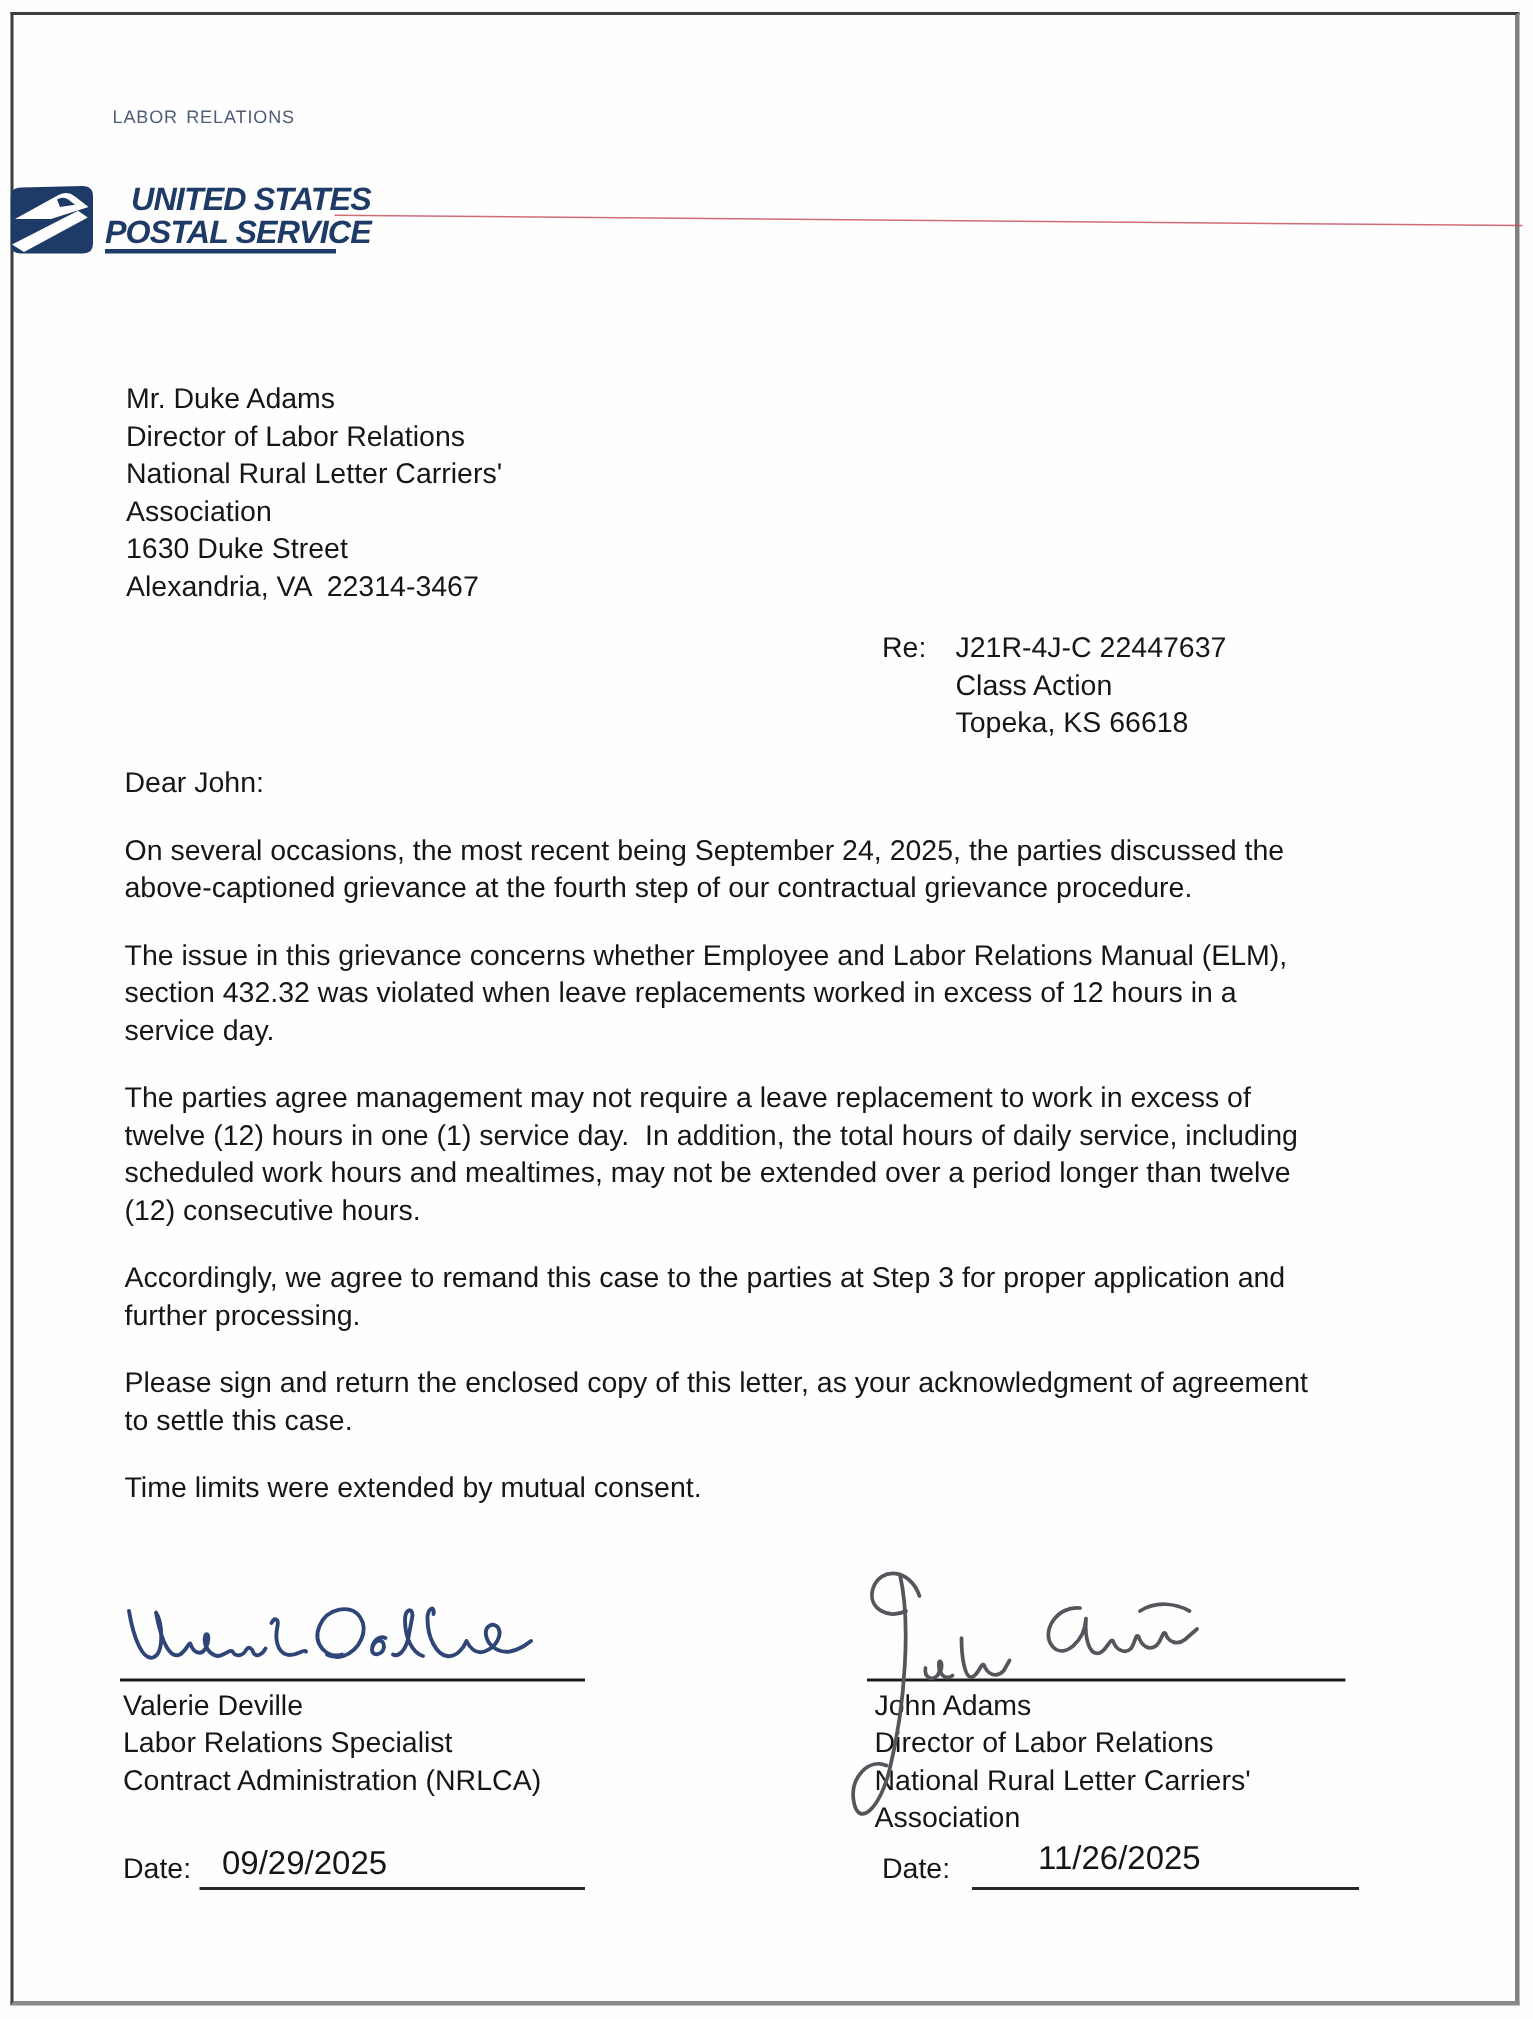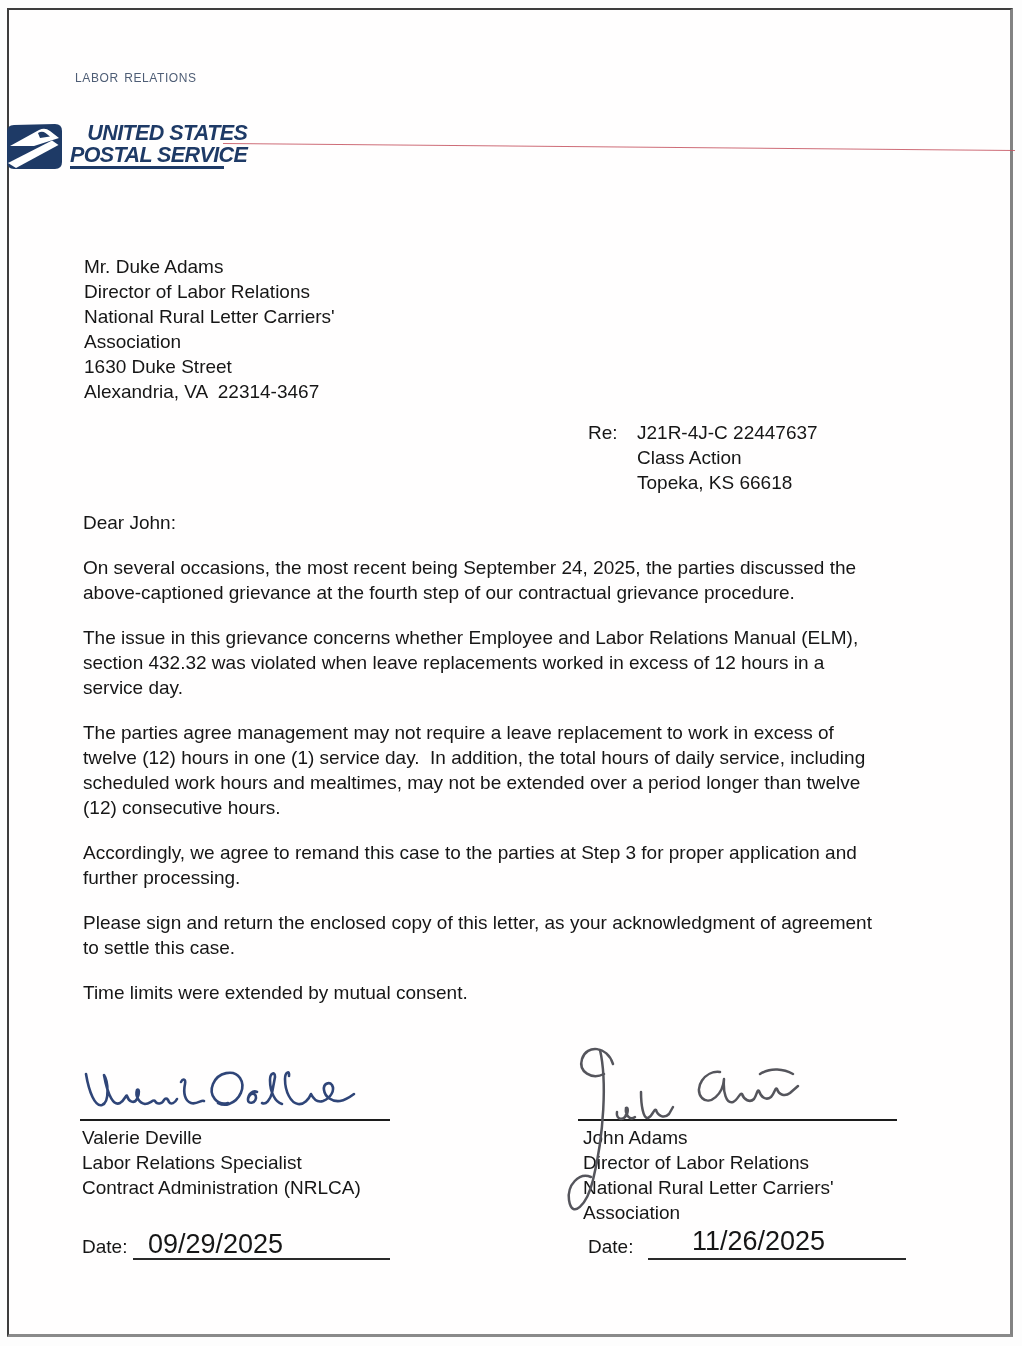--- a/index.html
+++ b/index.html
@@ -48,21 +48,21 @@
   .typed-right{left:583px;top:1125px;}
   .sig-svg{pointer-events:none;z-index:3;}
   .sig-valerie{left:78px;top:1062px;width:312px;height:62px;}
   .sig-john{left:555px;top:1040px;width:350px;height:192px;}
   .date-label{font-size:19px;}
   .date-label-left{left:82px;top:1236px;}
   .date-label-right{left:588px;top:1236px;}
   .date-rule{height:2px;background:#2a2a2a;}
   .date-rule-left{left:133px;top:1258px;width:257px;}
   .date-rule-right{left:648px;top:1258px;width:258px;}
-  .date-value{font-size:27px;}
+  .date-value{font-size:22px;}
   .date-value-left{left:148px;top:1229px;}
   .date-value-right{left:692px;top:1226px;}
 </style>
 </head>
 <body>
 
 <div class="sheet"></div>
 
 <div class="abs dept">Labor Relations</div>
 

